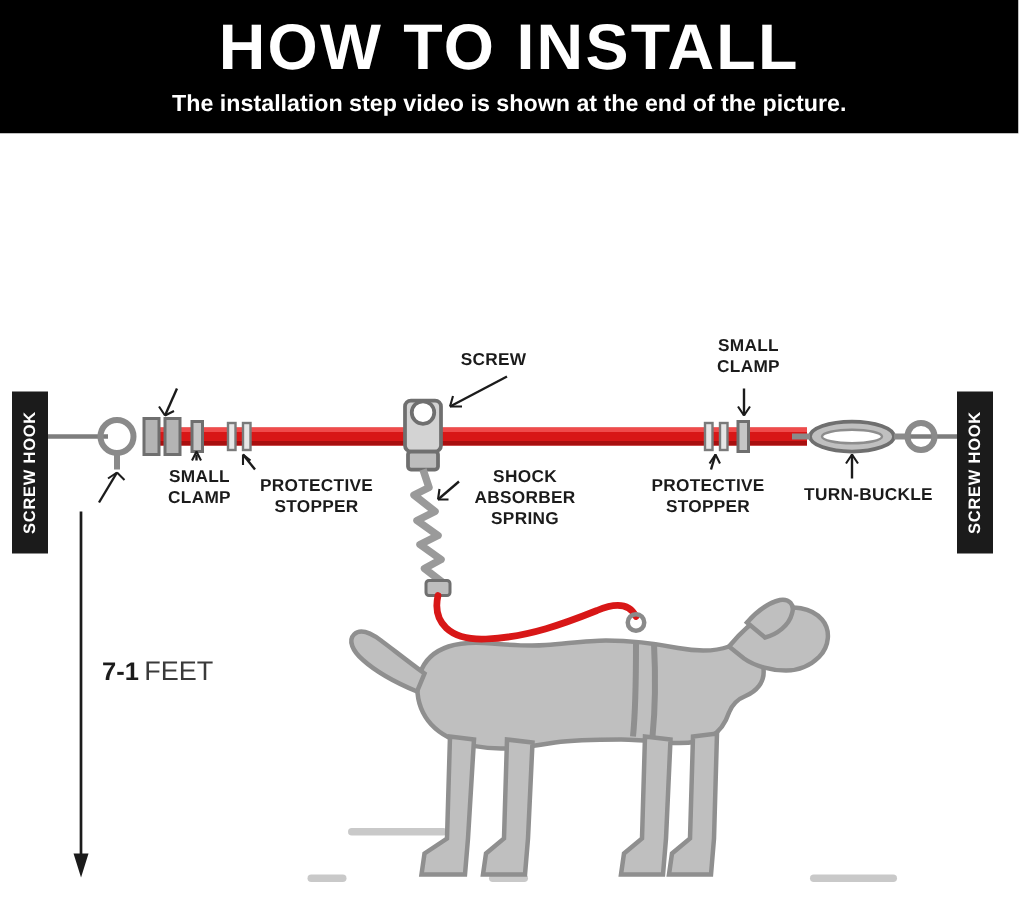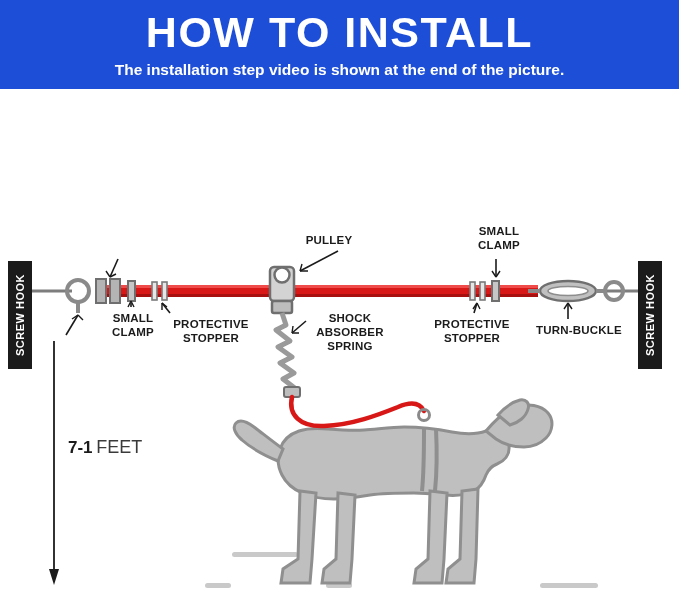--- a/index.html
+++ b/index.html
@@ -12,21 +12,21 @@
     overflow: hidden;
     position: relative;
   }
 
   
   #header {
     position: absolute;
     left: 0; top: 0;
     width: 679px;
     height: 89px;
-    background: #1d4ed8;
+    background: #000000;
     display: flex;
     flex-direction: column;
     align-items: center;
     justify-content: center;
   }
   #header-title {
     color: #ffffff;
     font-weight: bold;
     font-size: 43px;
     letter-spacing: 1.5px;
@@ -236,21 +236,21 @@
     </g>
   </svg>
 
   <div class="hook-tab" id="hook-left">
     <span>SCREW HOOK</span>
   </div>
   <div class="hook-tab" id="hook-right">
     <span>SCREW HOOK</span>
   </div>
 
-  <div class="label" id="lbl-pulley">PULLEY</div>
+  <div class="label" id="lbl-pulley">SCREW</div>
   <div class="label" id="lbl-small-clamp-top">SMALL
 CLAMP</div>
   <div class="label" id="lbl-small-clamp-bot">SMALL
 CLAMP</div>
   <div class="label" id="lbl-prot-stopper-l">PROTECTIVE
 STOPPER</div>
   <div class="label" id="lbl-shock">SHOCK
 ABSORBER
 SPRING</div>
   <div class="label" id="lbl-prot-stopper-r">PROTECTIVE

